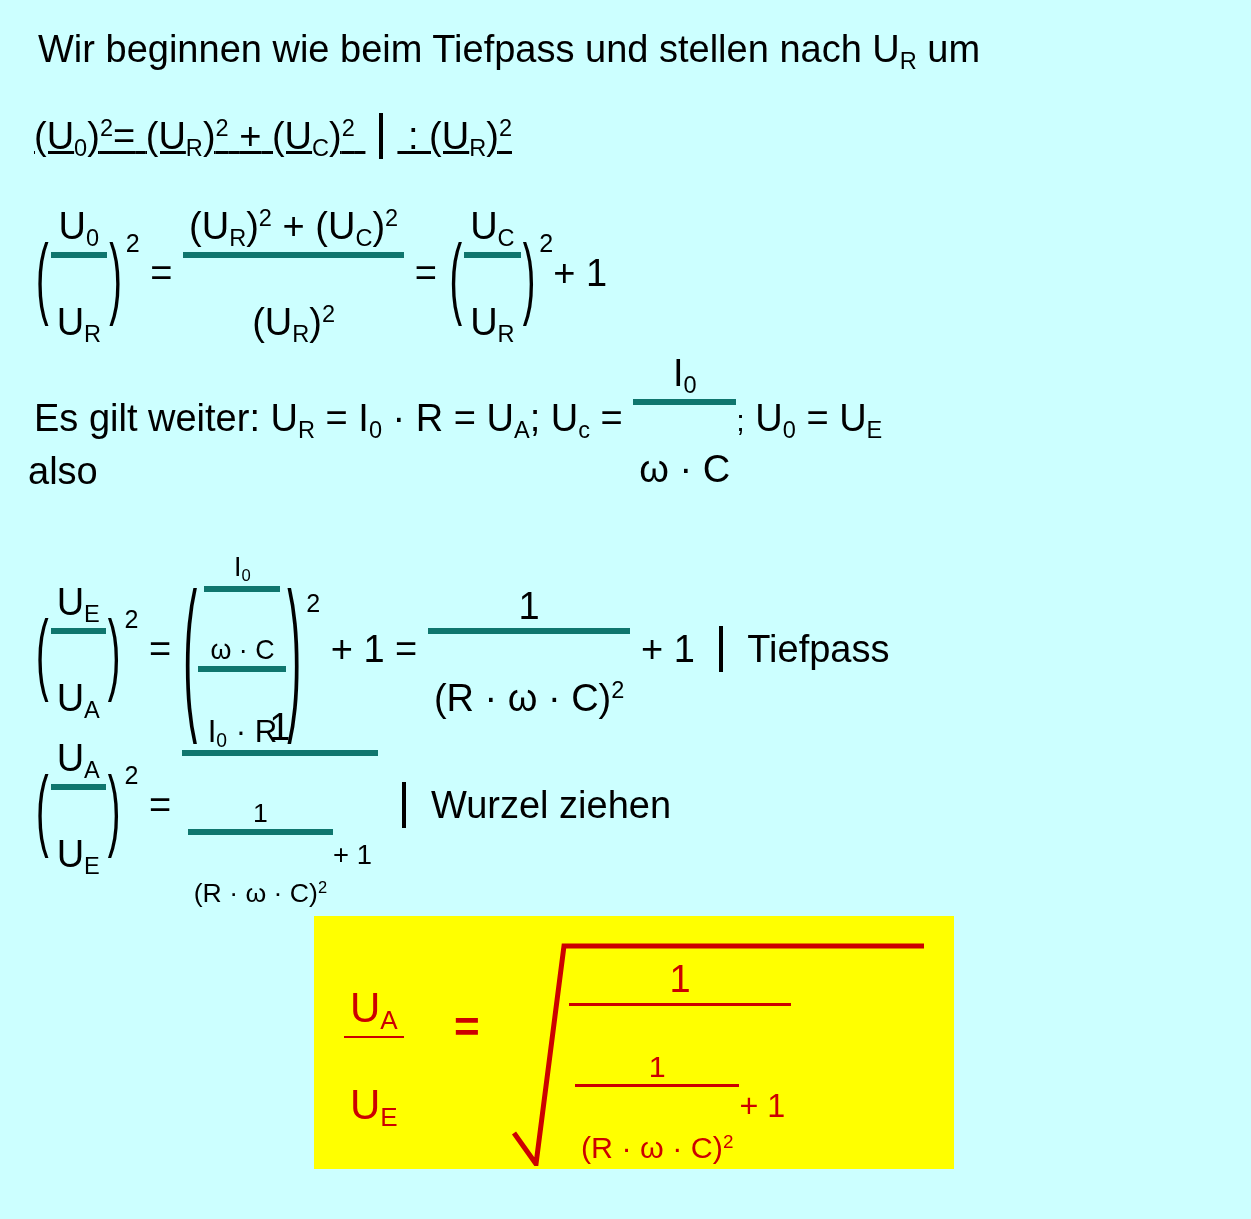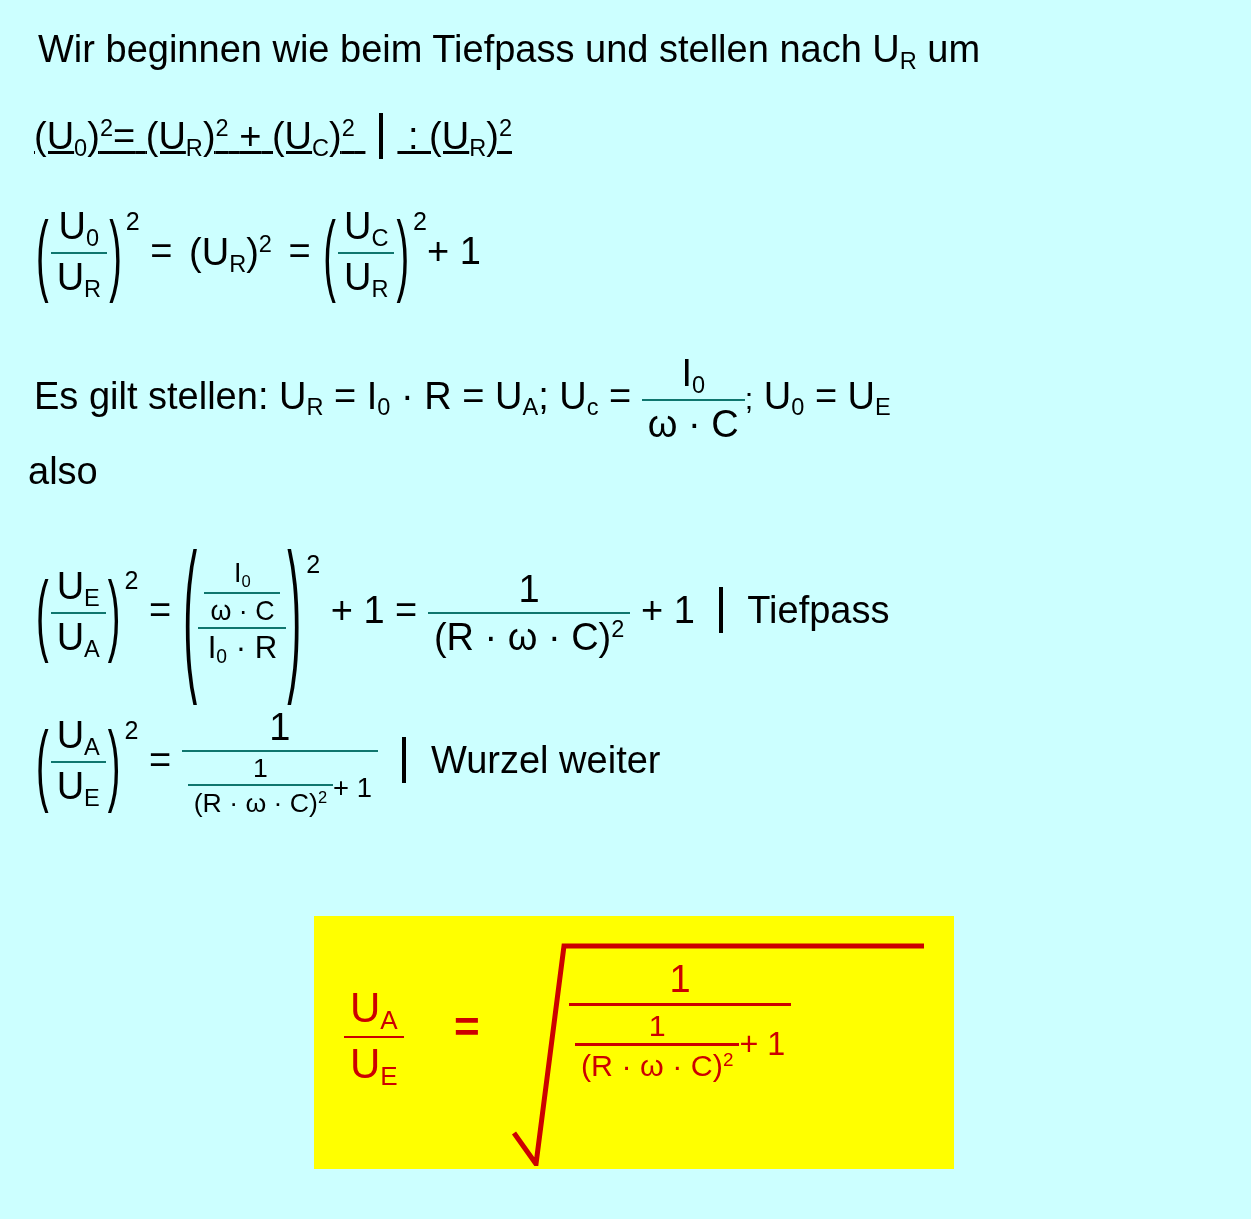--- a/index.html
+++ b/index.html
@@ -42,25 +42,26 @@
   
   .frac {
     display: inline-block;
     vertical-align: middle;
     text-align: center;
     line-height: 1.12;
   }
   .frac > .num {
     display: block;
     padding: 0 6px 1px 6px;
-    border-bottom: 2px solid #0f766e;
+    border-bottom: 6px solid #0f766e;
   }
   .frac > .den {
     display: block;
     padding: 2px 6px 0 6px;
+    margin-top: 41px;
   }
 
   
   .paren {
     display: inline-block;
     font-size: 1em;
     transform: scaleY(2.35) scaleX(1.0);
     transform-origin: center center;
     vertical-align: middle;
     margin: 0 2px;
@@ -153,28 +154,29 @@
     <span>+</span>
     <span>(U</span><span class="sub">C</span><span>)</span><span class="sup">2</span>
     <span class="vbar"></span>
     <span>: (U</span><span class="sub">R</span><span>)</span><span class="sup">2</span>
   </div>
 
   <div class="line" style="left:34px; top:205px;">
     <span class="paren">(</span><span class="frac"><span class="num"><span>U</span><span class="sub">0</span></span><span class="den"><span>U</span><span class="sub">R</span></span></span><span class="paren">)</span><span class="exp-out">2</span>
     <span>=</span>
     <span class="frac">
+      <span class="num"><span>(U</span><span class="sub">R</span><span>)</span><span class="sup">2</span> <span>+</span> <span>(U</span><span class="sub">C</span><span>)</span><span class="sup">2</span></span>
       <span class="den"><span>(U</span><span class="sub">R</span><span>)</span><span class="sup">2</span></span>
     </span>
     <span>=</span>
     <span class="paren">(</span><span class="frac"><span class="num"><span>U</span><span class="sub">C</span></span><span class="den"><span>U</span><span class="sub">R</span></span></span><span class="paren">)</span><span class="exp-out">2</span><span>+ 1</span>
   </div>
 
   <div class="line" style="left:34px; top:352px;">
-    <span>Es gilt stellen:</span>
+    <span>Es gilt weiter:</span>
     <span>U</span><span class="sub">R</span>
     <span>= I</span><span class="sub">0</span>
     <span>· R = U</span><span class="sub">A</span><span>;</span>
     <span>U</span><span class="sub">c</span>
     <span>=</span>
     <span class="frac"><span class="num"><span>I</span><span class="sub">0</span></span><span class="den">ω · C</span></span><span class="tiny">;</span>
     <span>U</span><span class="sub">0</span>
     <span>= U</span><span class="sub">E</span>
   </div>
 
@@ -198,21 +200,21 @@
   <div class="line" style="left:34px; top:706px;">
     <span class="paren">(</span><span class="frac"><span class="num"><span>U</span><span class="sub">A</span></span><span class="den"><span>U</span><span class="sub">E</span></span></span><span class="paren">)</span><span class="exp-out">2</span>
     <span>=</span>
     <span class="frac">
       <span class="num">1</span>
       <span class="den">
         <span class="frac" style="font-size:0.70em;"><span class="num">1</span><span class="den"><span>(R · ω · C)</span><span class="sup">2</span></span></span><span style="font-size:0.72em;">+ 1</span>
       </span>
     </span>
     <span class="vbar"></span>
-    <span>Wurzel weiter</span>
+    <span>Wurzel ziehen</span>
   </div>
 
   <div class="result-box">
     <div class="result-inner">
 
       <div class="res-lhs">
         <span class="frac" style="border-color:#cc0000;">
           <span class="num" style="border-bottom:2px solid #cc0000;"><span>U</span><span class="sub">A</span></span>
           <span class="den"><span>U</span><span class="sub">E</span></span>
         </span>

